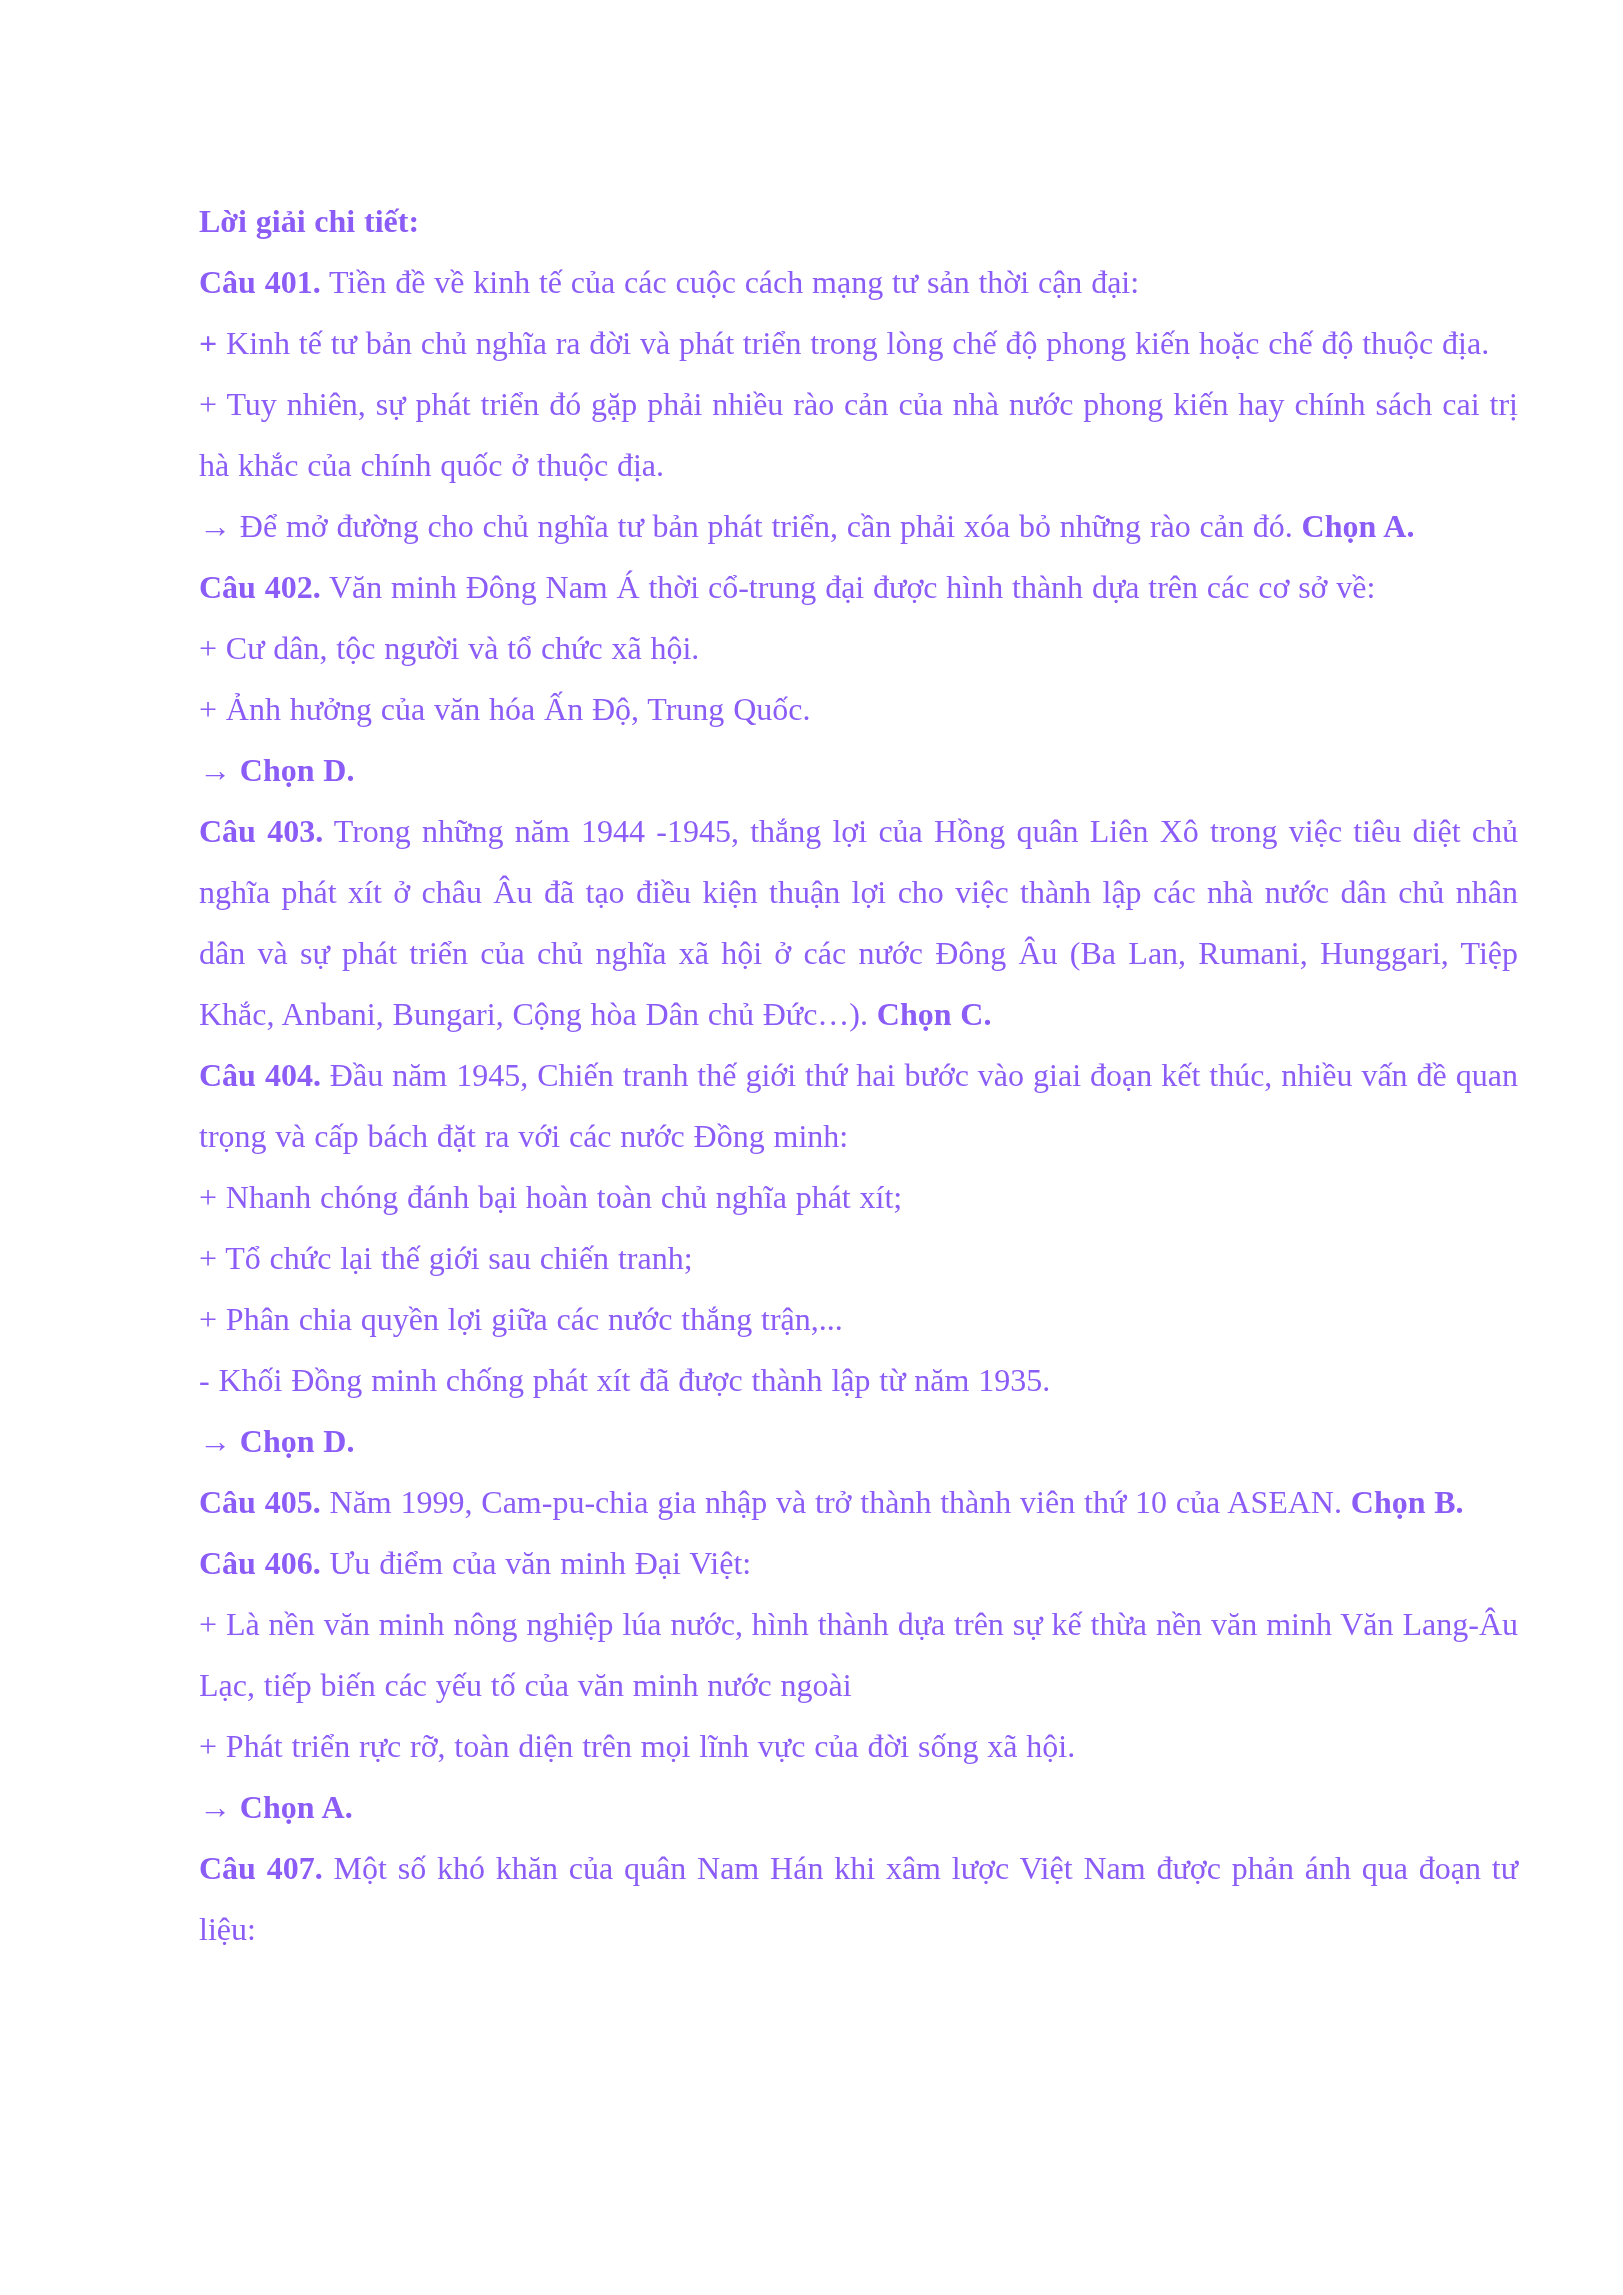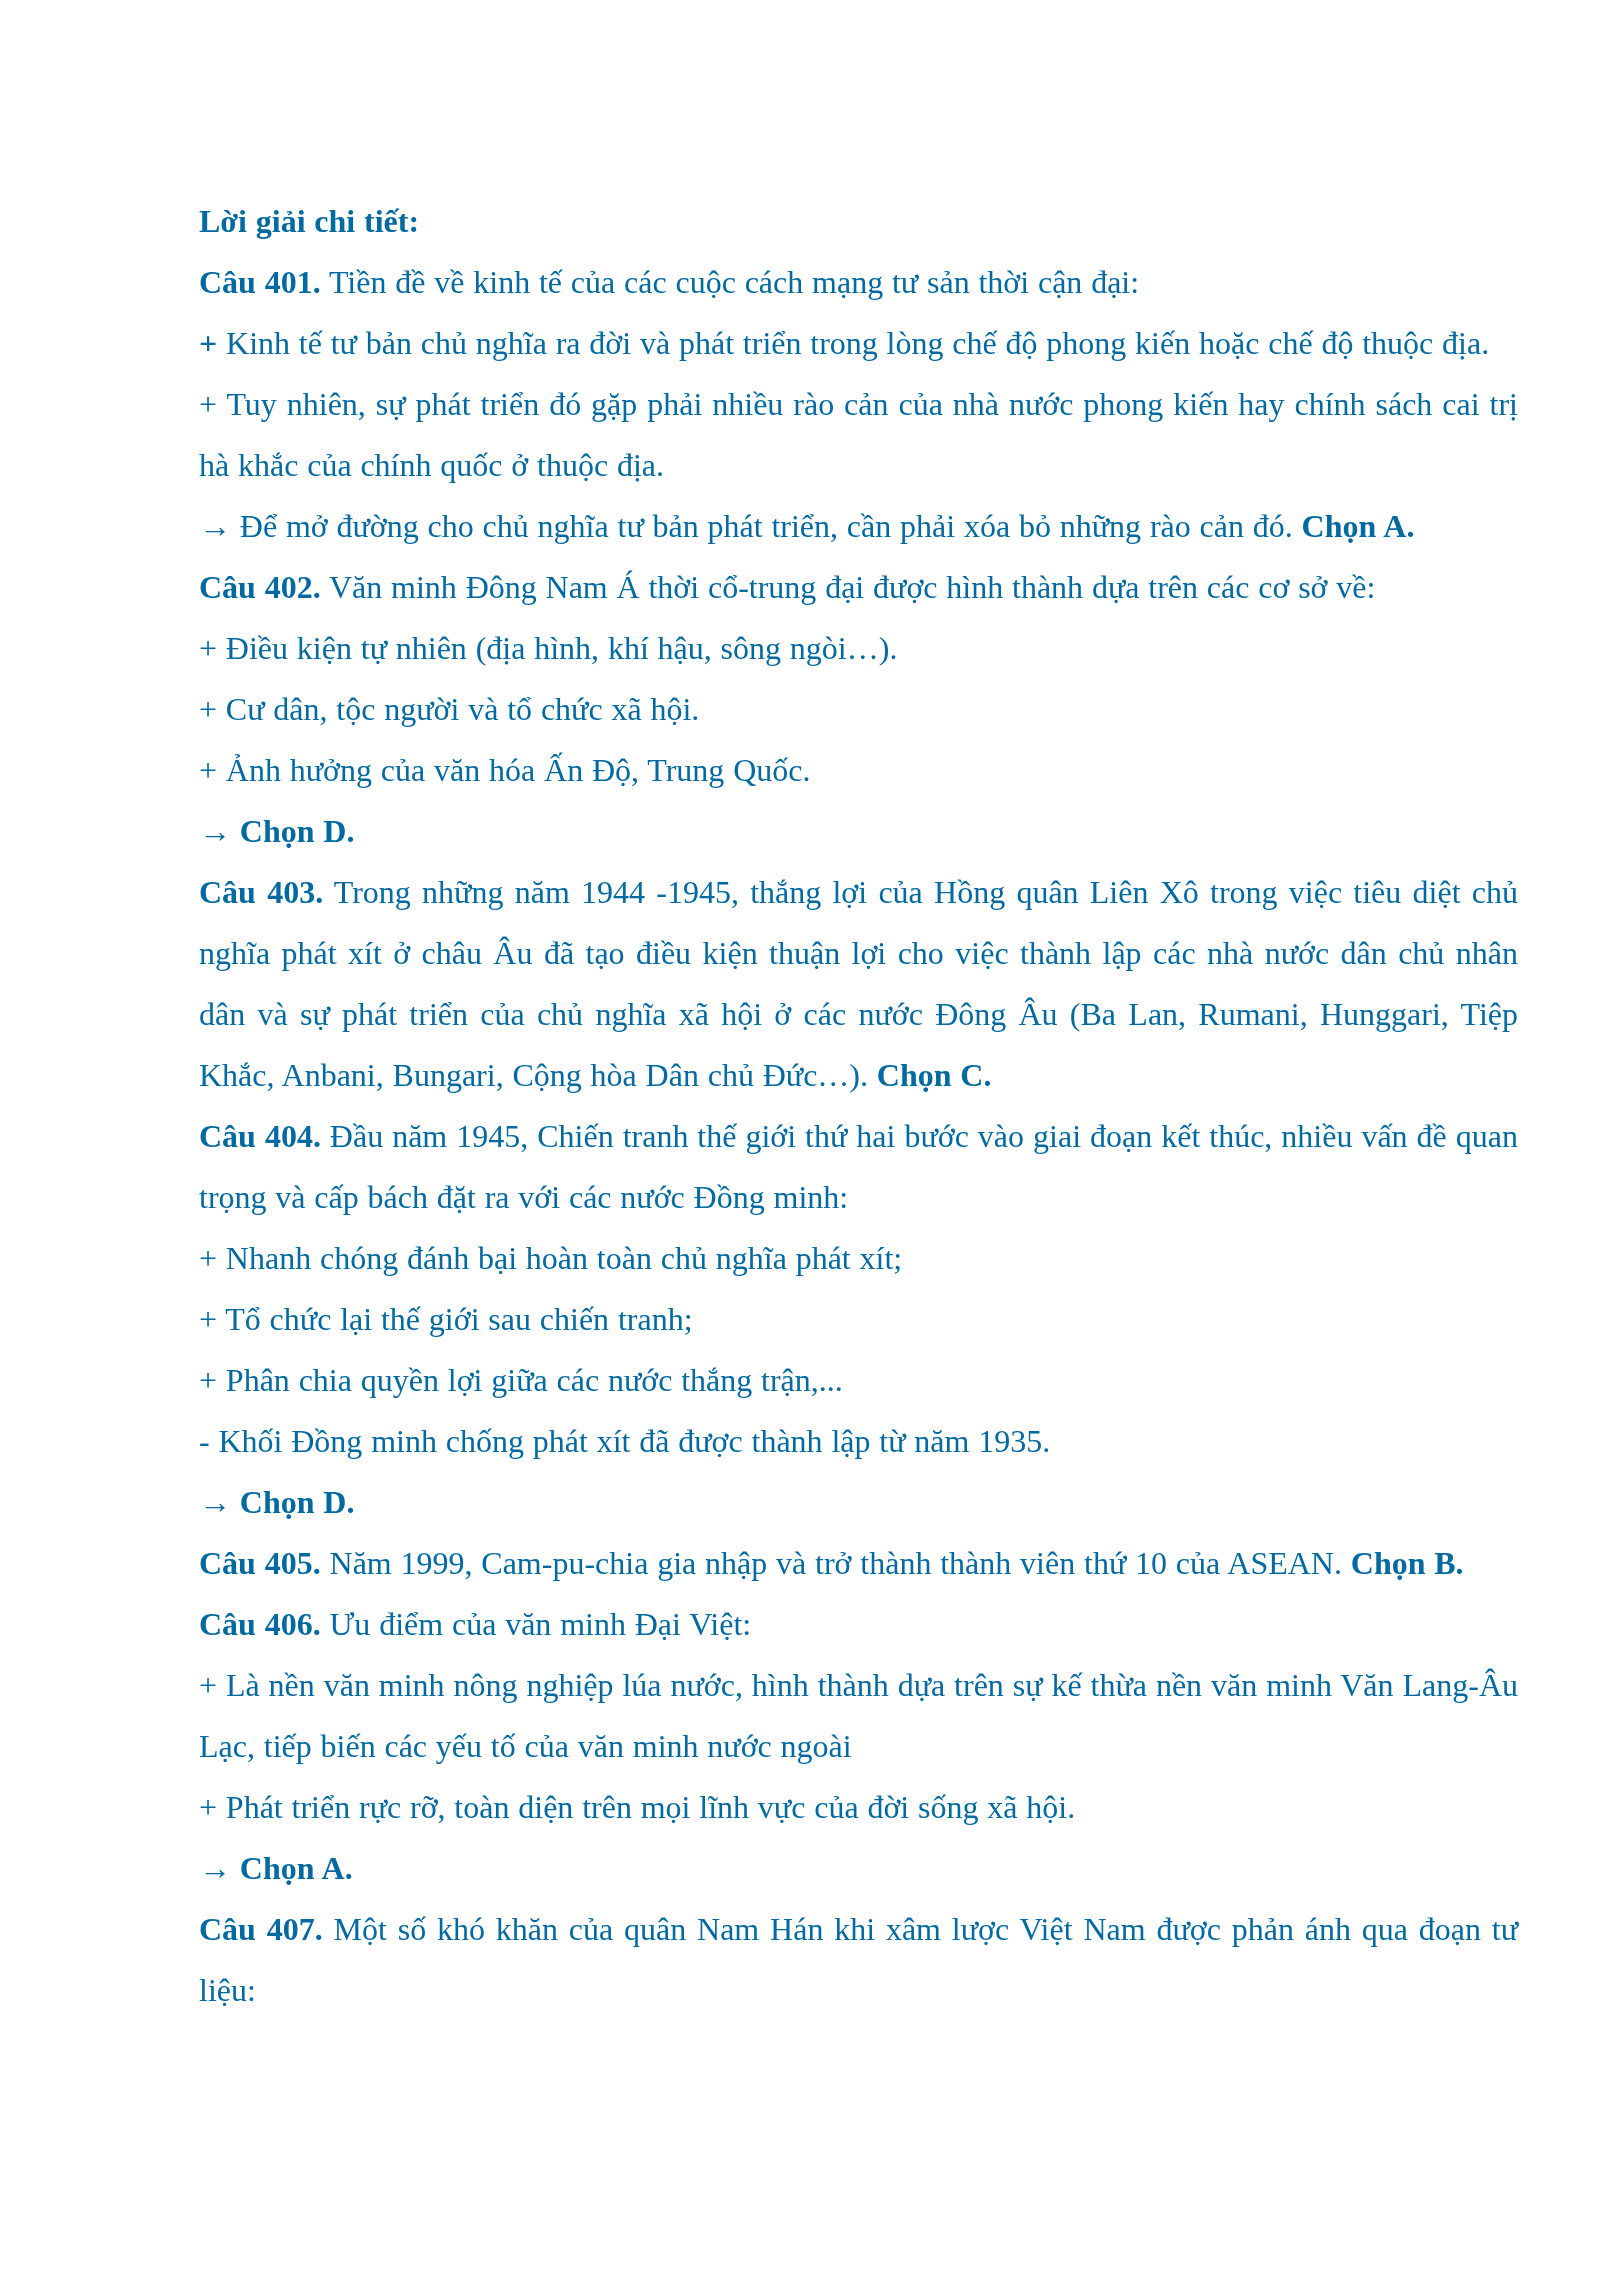--- a/index.html
+++ b/index.html
@@ -15,42 +15,41 @@
     padding: 191px 105px 47px 199px;
     overflow: hidden;
   }
   .doc-body {
     width: 100%;
   }
   .para {
     font-family: "Liberation Serif", "DejaVu Serif", serif;
     font-size: 32px;
     line-height: 61px;
-    color: #0369a1;
+    color: #8b5cf6;
     text-align: justify;
     margin: 0;
     padding: 0;
     word-spacing: 0.8px;
   }
   .para .bold {
     font-weight: bold;
   }
 </style>
 </head>
 <body>
 
 <div class="page">
   <div class="doc-body">
       <p class="para"><span class="bold">Lời giải chi tiết:</span></p>
       <p class="para"><span class="bold">Câu 401.</span><span> Tiền đề về kinh tế của các cuộc cách mạng tư sản thời cận đại:</span></p>
       <p class="para"><span class="bold">+</span><span> Kinh tế tư bản chủ nghĩa ra đời và phát triển trong lòng chế độ phong kiến hoặc chế độ thuộc địa.</span></p>
       <p class="para"><span>+ Tuy nhiên, sự phát triển đó gặp phải nhiều rào cản của nhà nước phong kiến hay chính sách cai trị hà khắc của chính quốc ở thuộc địa.</span></p>
       <p class="para"><span>→ Để mở đường cho chủ nghĩa tư bản phát triển, cần phải xóa bỏ những rào cản đó. </span><span class="bold">Chọn A.</span></p>
       <p class="para"><span class="bold">Câu 402.</span><span> Văn minh Đông Nam Á thời cổ-trung đại được hình thành dựa trên các cơ sở về:</span></p>
-      <p class="para"><span>+ Điều kiện tự nhiên (địa hình, khí hậu, sông ngòi…).</span></p>
       <p class="para"><span>+ Cư dân, tộc người và tổ chức xã hội.</span></p>
       <p class="para"><span>+ Ảnh hưởng của văn hóa Ấn Độ, Trung Quốc.</span></p>
       <p class="para"><span>→ </span><span class="bold">Chọn D.</span></p>
       <p class="para"><span class="bold">Câu 403.</span><span> Trong những năm 1944 -1945, thắng lợi của Hồng quân Liên Xô trong việc tiêu diệt chủ nghĩa phát xít ở châu Âu đã tạo điều kiện thuận lợi cho việc thành lập các nhà nước dân chủ nhân dân và sự phát triển của chủ nghĩa xã hội ở các nước Đông Âu (Ba Lan, Rumani, Hunggari, Tiệp Khắc, Anbani, Bungari, Cộng hòa Dân chủ Đức…). </span><span class="bold">Chọn C.</span></p>
       <p class="para"><span class="bold">Câu 404.</span><span> Đầu năm 1945, Chiến tranh thế giới thứ hai bước vào giai đoạn kết thúc, nhiều vấn đề quan trọng và cấp bách đặt ra với các nước Đồng minh:</span></p>
       <p class="para"><span>+ Nhanh chóng đánh bại hoàn toàn chủ nghĩa phát xít;</span></p>
       <p class="para"><span>+ Tổ chức lại thế giới sau chiến tranh;</span></p>
       <p class="para"><span>+ Phân chia quyền lợi giữa các nước thắng trận,...</span></p>
       <p class="para"><span>- Khối Đồng minh chống phát xít đã được thành lập từ năm 1935.</span></p>
       <p class="para"><span>→ </span><span class="bold">Chọn D.</span></p>

